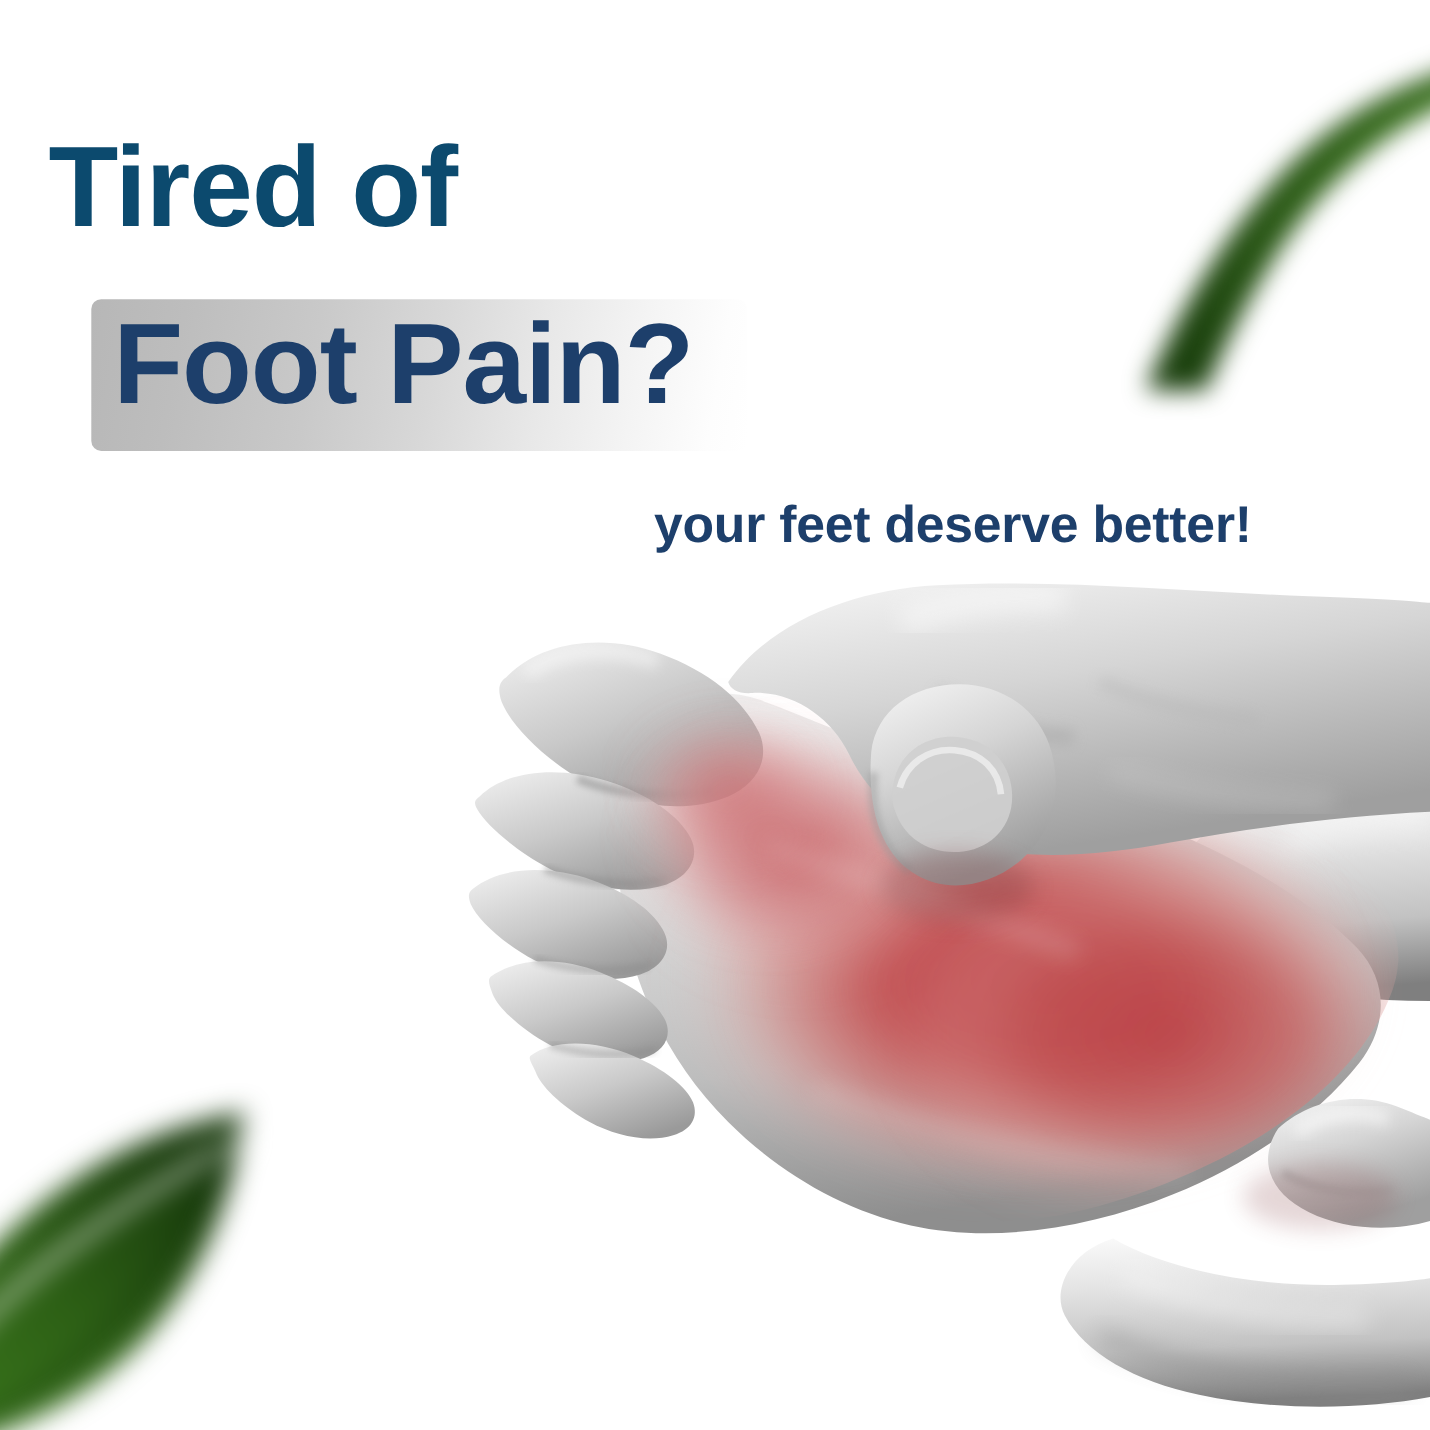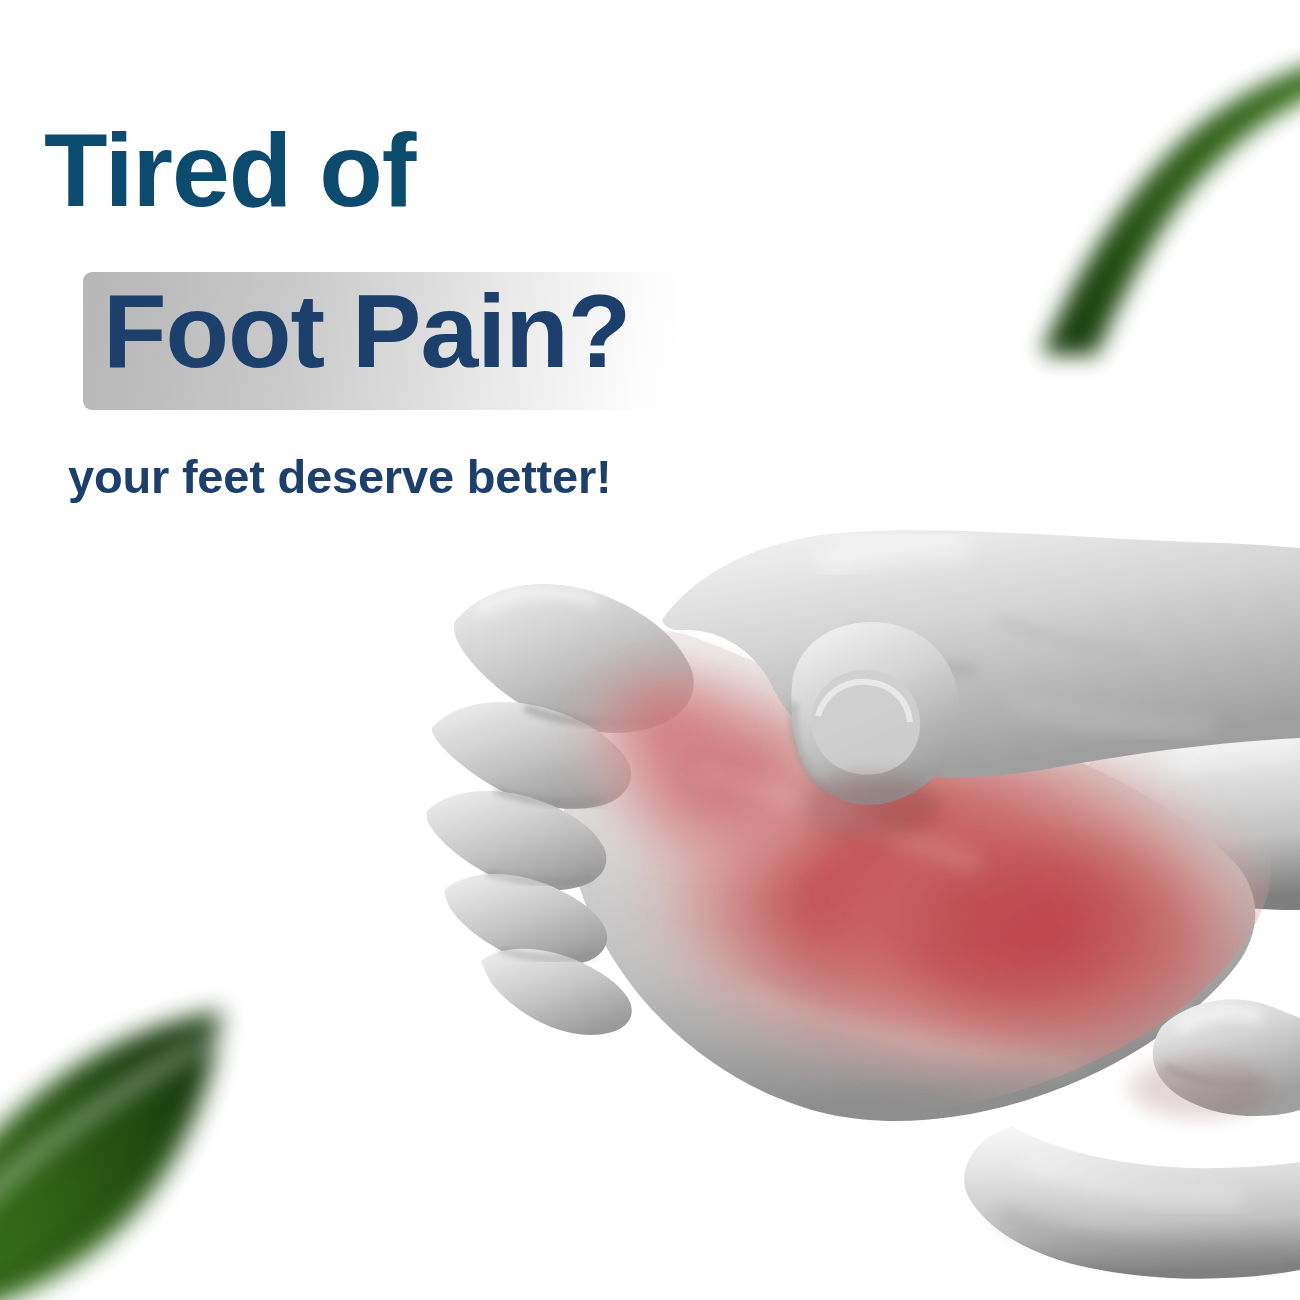--- a/index.html
+++ b/index.html
@@ -73,21 +73,21 @@
     position:absolute;
     left:68px; top:452px;
     width:1070px;
     font-size:47px;
     line-height:1.07;
     font-weight:bold;
     color:#1d3f6b;
     letter-spacing:-0.2px;
   }
   .sub-l1{display:block;text-align:justify;text-align-last:justify;width:1045px;}
-  .sub-l2{display:block;}
+  .sub-l2{display:block;text-align:right;}
 
   
   .photo{
     position:absolute;
     left:400px; top:470px;
     width:900px; height:830px;
   }
   .photo svg{display:block;width:100%;height:100%;}
 </style>
 </head>

